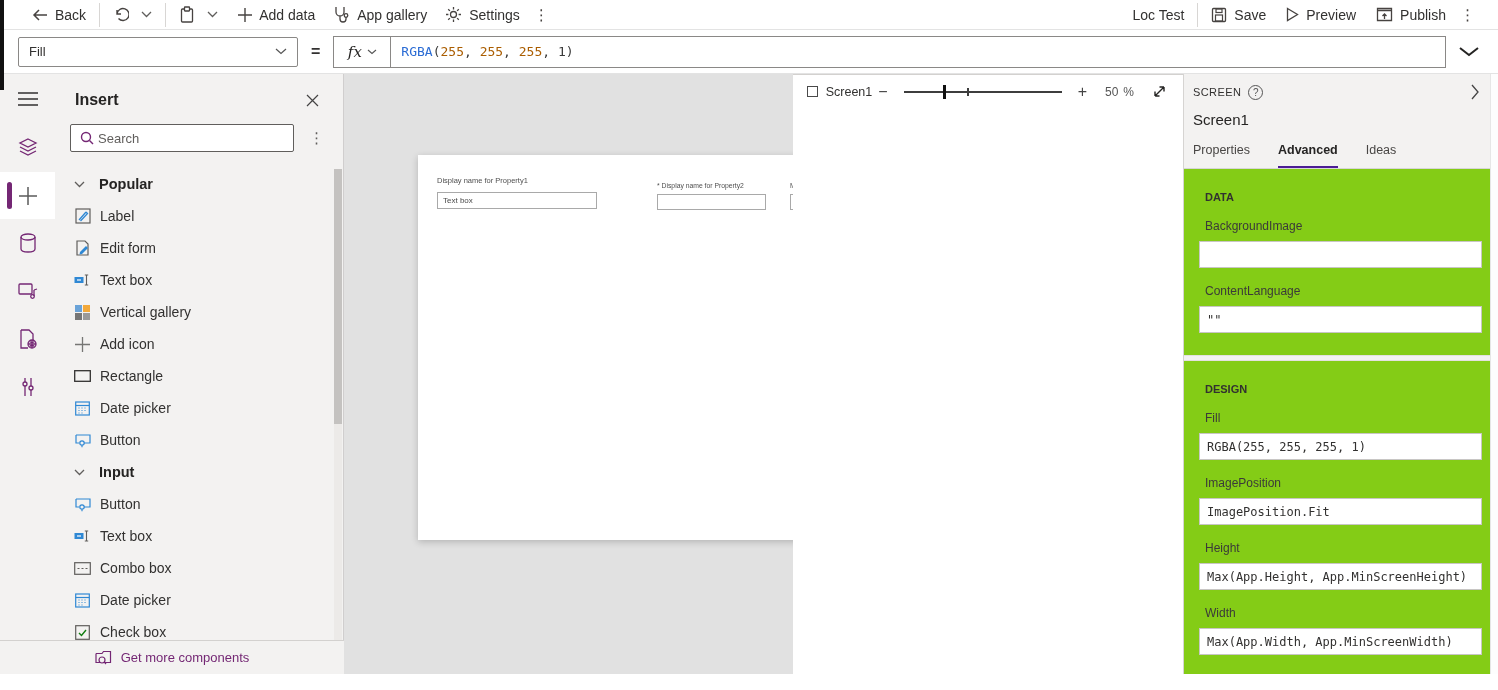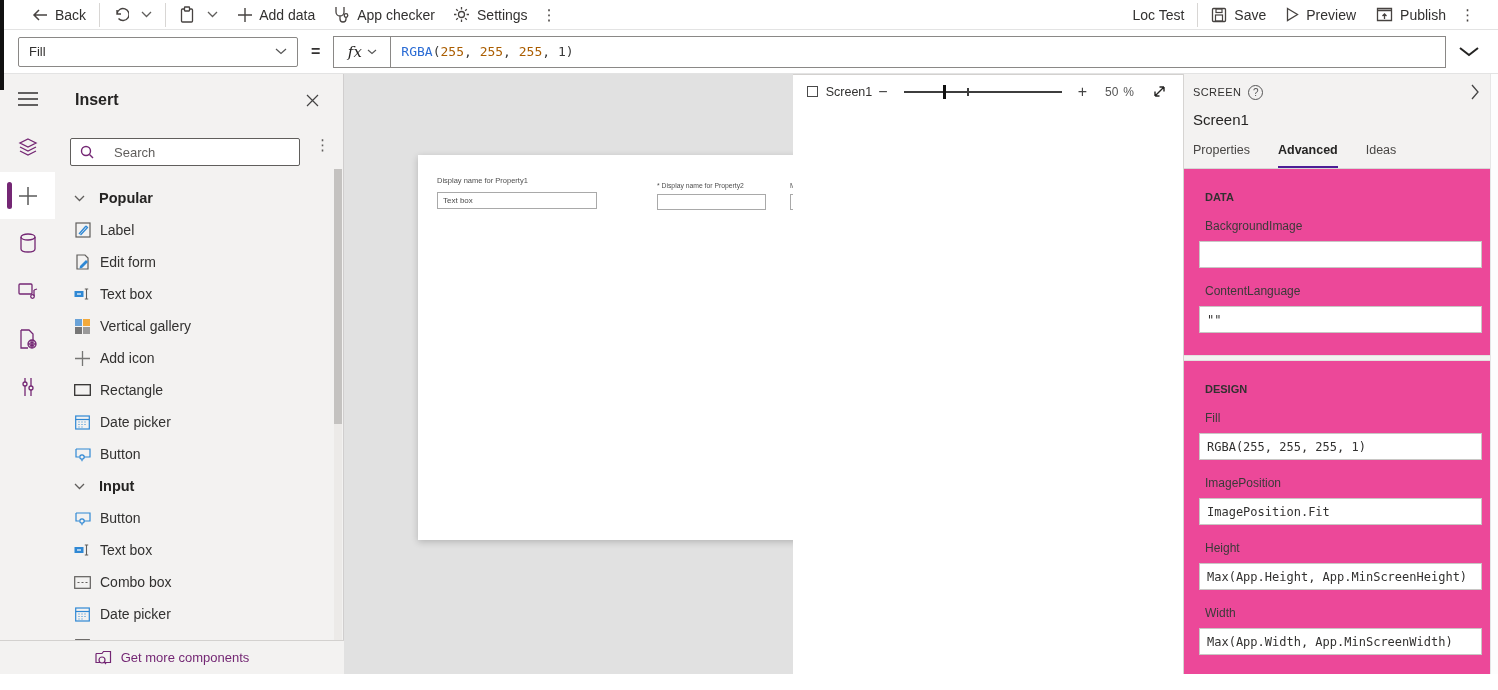--- a/index.html
+++ b/index.html
@@ -40,21 +40,21 @@
   .rail-item.first { height:50px; color:#323130; }
   .rail-item.selected { height:47px; background:#fff; color:#5b5b5b; }
   .sel-bar { position:absolute; left:7px; top:10px; width:5px; height:27px; background:#742774; border-radius:3px; }
 
   
   .insert-panel { flex:1; background:#f3f2f1; position:relative; overflow:hidden; border-right:1px solid #d0cece; }
   .panel-header { display:flex; align-items:center; margin:8px 20px 0 20px; height:36px; }
   .panel-title { font-size:16px; font-weight:700; color:#252423; }
   .close-x { margin-left:auto; display:flex; color:#444; padding:4px; }
   .search-row { display:flex; align-items:center; margin:6px 10px 0 15px; gap:7px; }
-  .search-box { flex:1; height:28px; border:1px solid #605e5c; border-radius:2px; background:#fff; display:flex; align-items:center; padding:7px 9px; gap:20px;margin-top:14px; }
+  .search-box { flex:1; height:28px; border:1px solid #605e5c; border-radius:2px; background:#fff; display:flex; align-items:center; padding:7px 9px; gap:4px; }
   .search-box input { border:none; outline:none; flex:1; font-size:13px; font-family:"Liberation Sans",sans-serif; color:#323130; background:transparent; }
   .search-box input::placeholder { color:#605e5c; }
   .ins-list { margin-top:16px; }
   .ins-row { height:32px; display:flex; align-items:center; padding-left:19px; gap:9px; }
   .ins-row .ic { width:17px; display:flex; justify-content:center; }
   .ins-label { font-size:14px; color:#323130; }
   .ins-sec { padding-left:16px; gap:11px; }
   .ins-sec .sec-label { font-size:14.5px; font-weight:700; color:#252423; }
   .panel-scroll { position:absolute; top:95px; right:1px; bottom:0; width:8px; background:#eceae8; }
   .panel-thumb { position:absolute; top:0; left:0; width:8px; height:255px; background:#c4c2c0; }
@@ -77,21 +77,21 @@
   .cf-spacer { flex:1; }
   .zoom-btn { font-size:16px; color:#444; padding:0 6px; }
   .zslider { position:relative; width:158px; height:14px; margin:0 10px; }
   .ztrack { position:absolute; left:0; right:0; top:6px; height:2px; background:#3d3d3d; }
   .zthumb { position:absolute; left:25%; top:0; width:3px; height:14px; background:#111; }
   .ztick { position:absolute; left:40%; top:3px; width:2px; height:8px; background:#3d3d3d; }
   .zpct { margin-left:12px; font-size:12px; color:#555; display:flex; gap:5px; }
   .zexpand { margin-left:18px; display:flex; color:#252423; }
 
   
-  .right-panel { width:315px; background:#ec4899; border-left:1px solid #d6d4d2; display:flex; flex-direction:column; position:relative; }
+  .right-panel { width:315px; background:#84cc16; border-left:1px solid #d6d4d2; display:flex; flex-direction:column; position:relative; }
   .rp-gutter { position:absolute; right:0; top:0; bottom:0; width:8px; background:#fdfdfd; border-left:1px solid #e6e6e6; }
   .rp-header { background:#f3f2f1; border-bottom:1px solid #d6d6d6; padding:10px 14px 0 9px; }
   .rp-row1 { display:flex; align-items:center; gap:7px; }
   .rp-type { font-size:11px; color:#323130; letter-spacing:0.4px; }
   .help-c { width:15px; height:15px; border:1px solid #555; border-radius:50%; font-size:10px; color:#555; display:flex; align-items:center; justify-content:center; }
   .rp-chev { margin-left:auto; color:#444; display:flex; padding-right:4px; }
   .rp-name { font-size:15px; color:#252423; margin-top:11px; }
   .rp-tabs { display:flex; gap:28px; margin-top:15px; }
   .rp-tab { font-size:12.5px; color:#484644; padding-bottom:9px; border-bottom:2px solid transparent; }
   .rp-tab.active { font-weight:700; color:#252423; border-bottom:2px solid #4c1d95; }
@@ -158,21 +158,21 @@
     </span>
     <span>Add data</span>
   </div>
   <div class="tb-btn" style="margin-left:6px;">
     <span class="tb-icon">
       <svg width="17" height="17" viewBox="0 0 17 17">
           <path d="M3 1 v5 a4 4 0 0 0 8 0 V1 M7 10 v3 a3 3 0 0 0 6 0 v-2" stroke="#474341" stroke-width="1.3" fill="none"></path>
           <circle cx="13" cy="9.5" r="1.8" stroke="#474341" stroke-width="1.3" fill="none"></circle>
         </svg>
     </span>
-    <span>App checker</span>
+    <span>App gallery</span>
   </div>
   <div class="tb-btn" style="margin-left:6px;">
     <span class="tb-icon">
       <svg width="17" height="17" viewBox="0 0 17 17">
           <circle cx="8.5" cy="8.5" r="3" stroke="#474341" stroke-width="1.3" fill="none"></circle>
           <path d="M8.5 1 v2.4 M8.5 13.6 V16 M1 8.5 h2.4 M13.6 8.5 H16 M3.2 3.2 l1.7 1.7 M12.1 12.1 l1.7 1.7 M13.8 3.2 l-1.7 1.7 M4.9 12.1 l-1.7 1.7" stroke="#474341" stroke-width="1.3"></path>
         </svg>
     </span>
     <span>Settings</span>
   </div>

